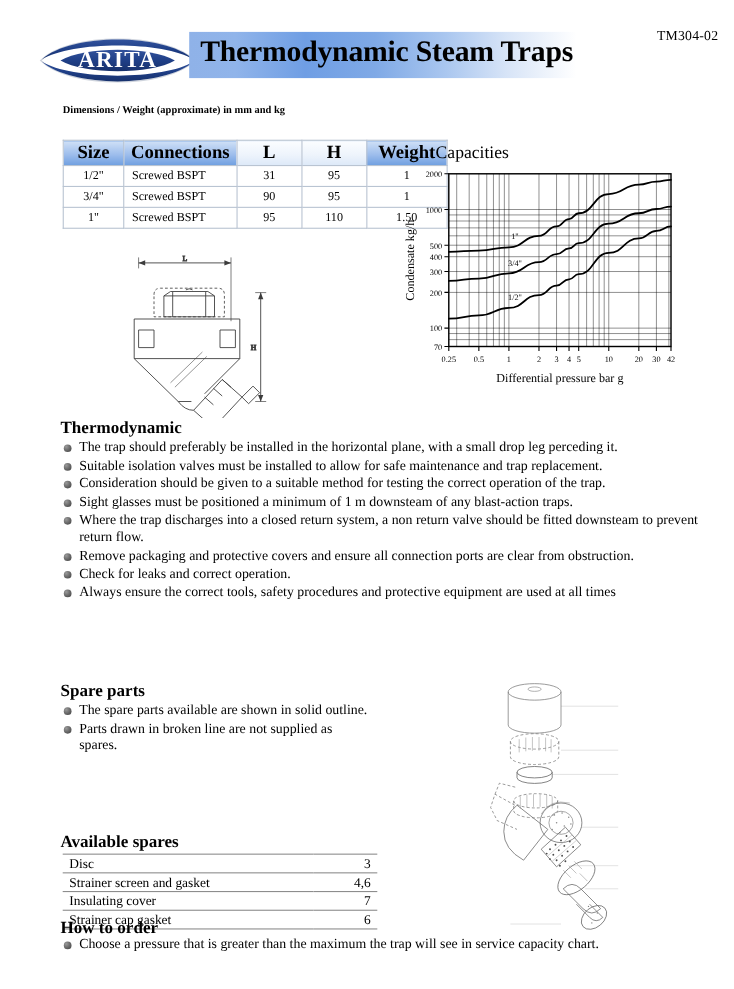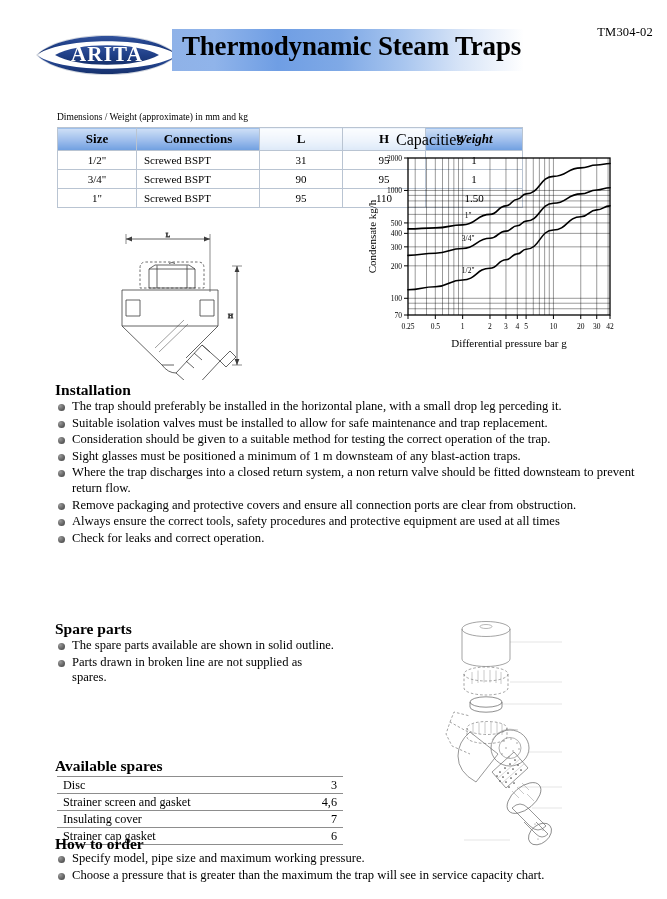--- a/index.html
+++ b/index.html
@@ -48,57 +48,57 @@
     font-size: 27px;
     font-weight: bold;
     font-family: "Liberation Serif", serif;
     letter-spacing: -0.2px;
     white-space: nowrap;
   }
 
   
   .dim-caption {
     position: absolute;
-    left: 57px; top: 112px;
+    left: 57px; top: 96px;
     font-size: 9.5px;
-    font-weight: normal;
+    font-weight: bold;
     font-family: "Liberation Serif", serif;
   }
   .dim-table {
     position: absolute;
     left: 57px; top: 127px;
     border-collapse: collapse;
     font-family: "Liberation Serif", serif;
   }
   .dim-table th {
     height: 22px;
-    font-size: 13px;
+    font-size: 17px;
     font-weight: bold;
     border: 1px solid #b9c4d2;
-    padding: 0 18px;
+    padding: 0 6px;
     text-align: center;
     background: linear-gradient(to bottom, #cfe0f6 0%, #9dbdec 55%, #6f9fe0 100%);
   }
   .dim-table th.pale {
     background: linear-gradient(to bottom, #fbfdff 0%, #eef4fc 55%, #dde9f8 100%);
   }
   .dim-table td {
     height: 18px;
     font-size: 11px;
     border: 1px solid #b9c4d2;
     padding: 0 6px;
     text-align: center;
     background: #fff;
   }
   .dim-table td.lefty { text-align: left; padding-left: 7px; margin-left: 40px; }
   .col-size { width: 42px; }
   .col-conn { width: 86px; }
   .col-l    { width: 46px; }
   .col-h    { width: 46px; }
-  .col-w    { width: 60px; font-style: italic; }
+  .col-w    { width: 60px; }
 
   
   .cap-title {
     position: absolute;
     left: 374px; top: 131px;
     font-size: 16px;
     font-family: "Liberation Serif", serif;
     padding-left: 22px;
   }
   .chart-wrap {
@@ -374,31 +374,31 @@
       <path d="M94 131 l8 7"></path>
       <path d="M86 139 l8 7"></path>
       <path d="M120 139 l10 -10 l6 6 l-10 10 z"></path>
 
       <line x1="55" y1="126" x2="84" y2="98" stroke-width="0.5"></line>
       <line x1="59" y1="130" x2="88" y2="102" stroke-width="0.5"></line>
     </g>
   </svg>
 </div>
 
-<div class="sec-head" id="head-installation">Installation</div>
+<div class="sec-head" id="head-installation">Thermodynamic</div>
 
 <ul class="bullets" id="list-installation">
   <li>The trap should preferably be installed in the horizontal plane, with a small drop leg perceding it.</li>
   <li>Suitable isolation valves must be installed to allow for safe maintenance and trap replacement.</li>
   <li>Consideration should be given to a suitable method for testing the correct operation of the trap.</li>
   <li>Sight glasses must be positioned a minimum of 1 m downsteam of any blast-action traps.</li>
   <li>Where the trap discharges into a closed return system, a non return valve should be fitted downsteam to prevent return flow.</li>
   <li>Remove packaging and protective covers and ensure all connection ports are clear from obstruction.</li>
+  <li>Check for leaks and correct operation.</li>
   <li>Always ensure the correct tools, safety procedures and protective equipment are used at all times</li>
-  <li>Check for leaks and correct operation.</li>
 </ul>
 
 <div class="sec-head" id="head-spare">Spare parts</div>
 
 <ul class="bullets" id="list-spare">
   <li>The spare parts available are shown in solid outline.</li>
   <li>Parts drawn in broken line are not supplied as spares.</li>
 </ul>
 
 <div class="exploded-wrap">
@@ -530,15 +530,14 @@
     <tr>
       <td class="name">Strainer cap gasket</td>
       <td class="num">6</td>
     </tr>
   </tbody>
 </table>
 
 <div class="sec-head" id="head-order">How to order</div>
 
 <ul class="bullets" id="list-order">
-  <li>Specify model, pipe size and maximum working pressure.</li>
   <li>Choose a pressure that is greater than the maximum the trap will see in service capacity chart.</li>
 </ul>
 
 </body></html>

